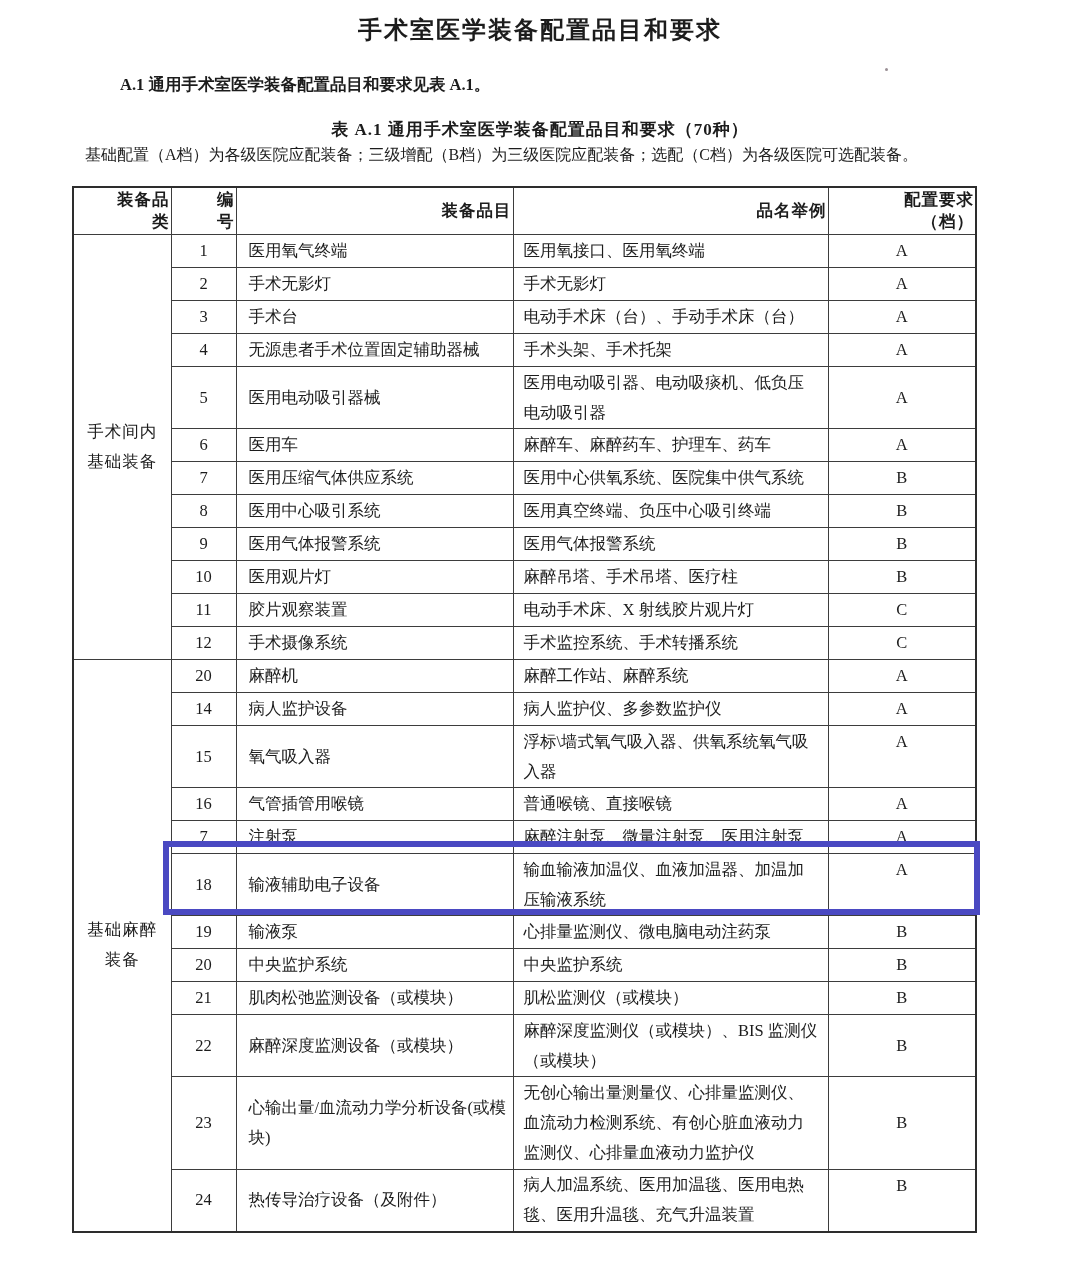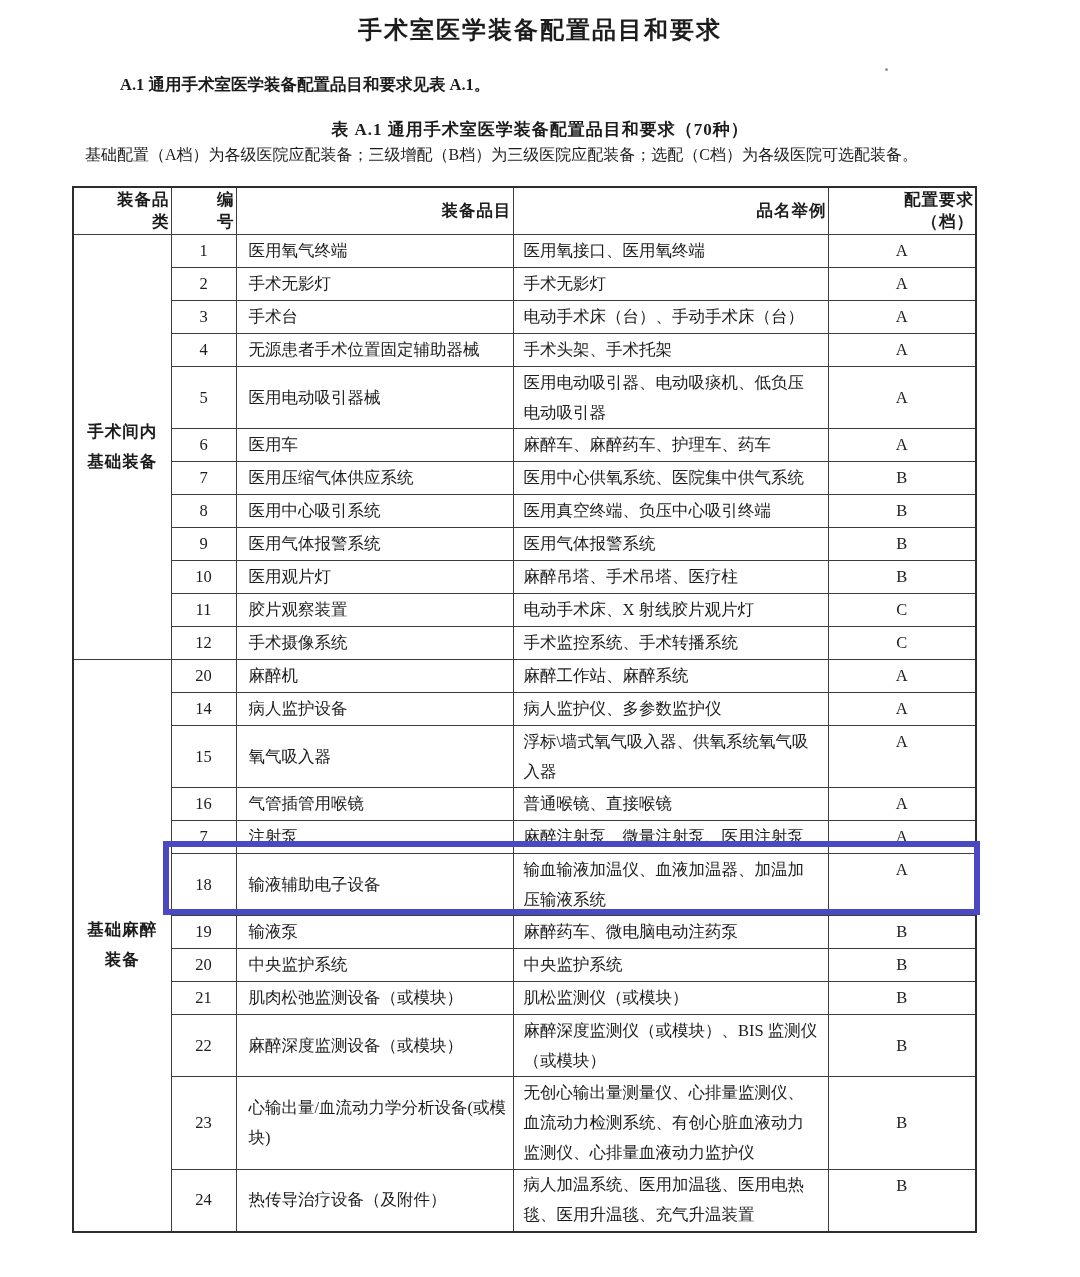--- a/index.html
+++ b/index.html
@@ -58,21 +58,21 @@
     text-align: right;
     letter-spacing: 1px;
     padding-left: 40px;
   }
   tbody td { line-height: 30px; word-break: break-all; }
   tr.r1 { height: 31px; }
   tr.r2 { height: 62px; }
   tr.r3 { height: 93px; }
   td.cat {
     text-align: center;
-    font-weight: 700;
+    font-weight: 400;
     letter-spacing: 1px;
   }
   td.cat span { display: block; line-height: 30px; }
   td.num { text-align: center; }
   td.item { padding: 0 6px 0 12px; }
   td.ex { padding: 0 10px 0 10px; }
   td.grade { text-align: center; font-family: "Liberation Serif", "DejaVu Serif", serif; }
   td.grade.vtop { vertical-align: top; }
   .highlight-box {
     position: absolute;
@@ -228,21 +228,21 @@
         </tr>
         <tr class="r2 hl">
           <td class="num">18</td>
           <td class="item">输液辅助电子设备</td>
           <td class="ex">输血输液加温仪、血液加温器、加温加压输液系统</td>
           <td class="grade vtop">A</td>
         </tr>
         <tr class="r1">
           <td class="num">19</td>
           <td class="item">输液泵</td>
-          <td class="ex">麻醉药车、微电脑电动注药泵</td>
+          <td class="ex">心排量监测仪、微电脑电动注药泵</td>
           <td class="grade">B</td>
         </tr>
         <tr class="r1">
           <td class="num">20</td>
           <td class="item">中央监护系统</td>
           <td class="ex">中央监护系统</td>
           <td class="grade">B</td>
         </tr>
         <tr class="r1">
           <td class="num">21</td>

